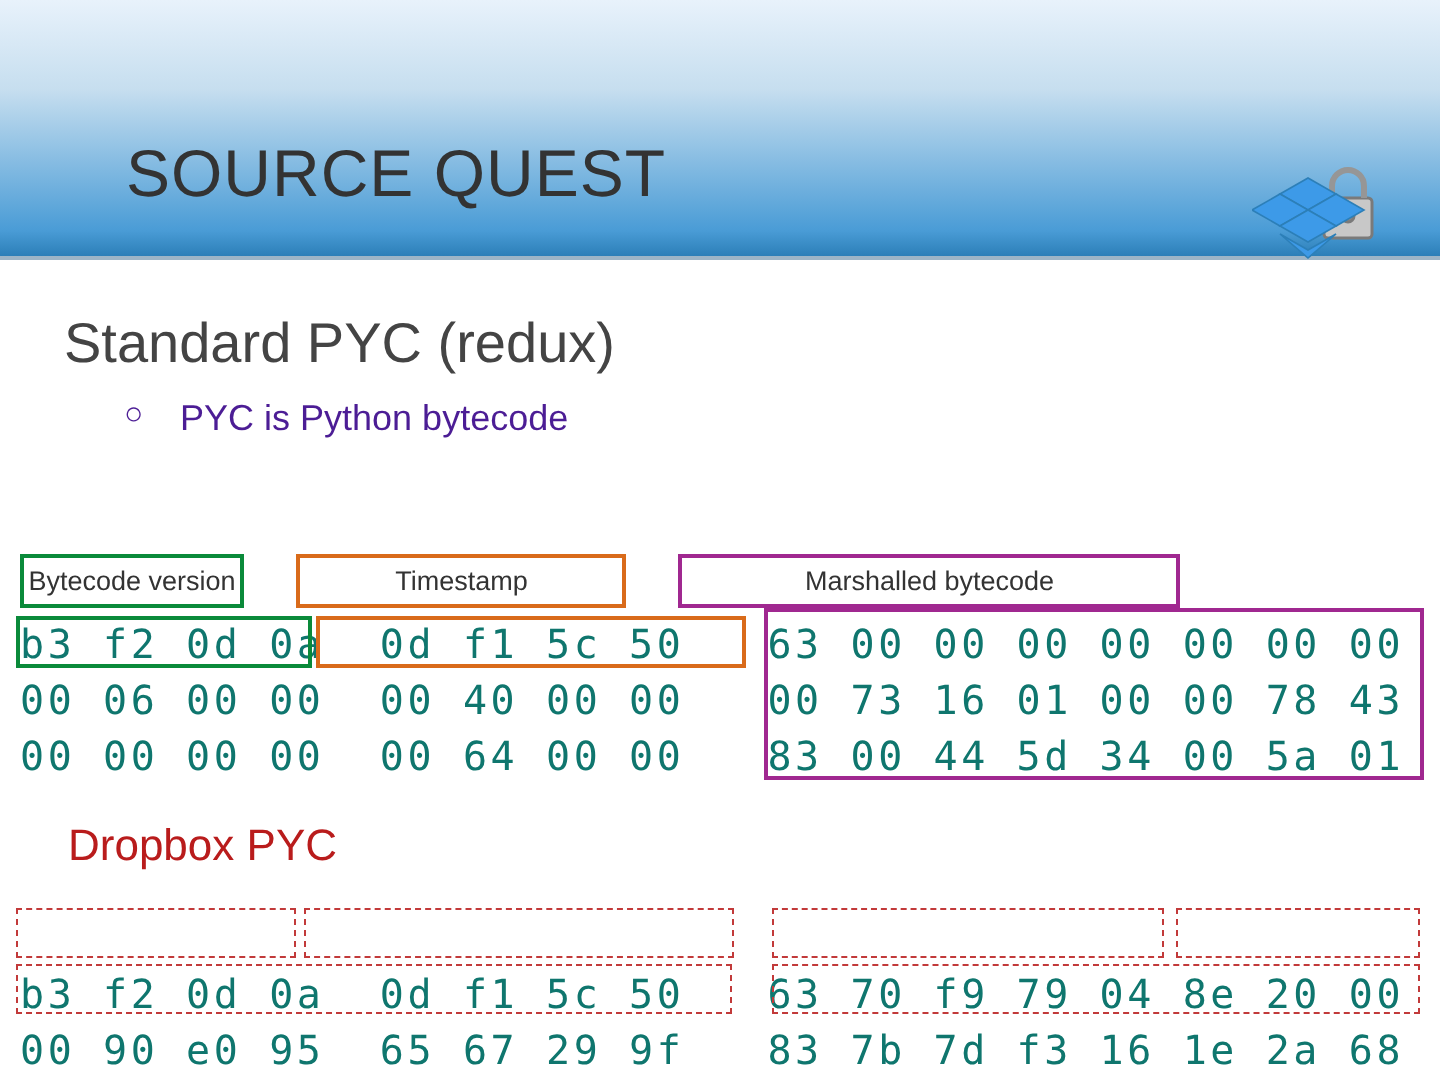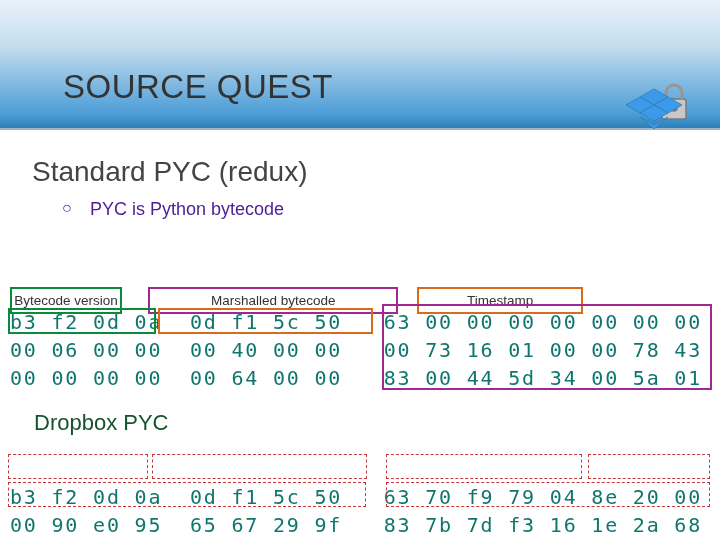--- a/index.html
+++ b/index.html
@@ -58,21 +58,21 @@
   }
   .bullet { position: relative; padding-left: 28px; }
   .bullet::before {
     content: "○";
     position: absolute;
     left: 0;
     font-size: 16px;
   }
   .labels-row {
     position: absolute;
-    top: 287px;
+    top: 277px;
     left: 10px;
     width: 580px;
     display: flex;
     gap: 19px;
   }
   .label-box {
     border: 2px solid;
     font-size: 13.5px;
     color: #333;
     text-align: center;
@@ -99,21 +99,21 @@
     height: 26px;
   }
   .ov-green  { border-color: #0a8a3a; top: 308px; left: 8px;   width: 148px; }
   .ov-orange { border-color: #d96b1a; top: 308px; left: 158px; width: 215px; }
   .ov-purple { border-color: #a02890; top: 304px; left: 382px; width: 330px; height: 86px; }
   .section2 {
     position: absolute;
     top: 410px;
     left: 34px;
     font-size: 22px;
-    color: #14532d;
+    color: #b91c1c;
     text-align: right;
   }
   .hex2 { top: 454px; margin-top: 29px; }
   .dashbox {
     position: absolute;
     border: 1.5px dashed #c23a3a;
     height: 25px;
   }
   .db1 { top: 454px; left: 8px;   width: 140px; }
   .db2 { top: 454px; left: 152px; width: 215px; }
@@ -146,22 +146,22 @@
 </div>
 
 <div class="subtitle">Standard PYC (redux)</div>
 
 <div class="bullets">
   <div class="bullet">PYC is Python bytecode</div>
 </div>
 
 <div class="labels-row">
   <div class="label-box lb1">Bytecode version</div>
+  <div class="label-box lb2">Timestamp</div>
   <div class="label-box lb3">Marshalled bytecode</div>
-  <div class="label-box lb2">Timestamp</div>
 </div>
 
 <div class="hex-block hex1">b3 f2 0d 0a  0d f1 5c 50   63 00 00 00 00 00 00 00
 00 06 00 00  00 40 00 00   00 73 16 01 00 00 78 43
 00 00 00 00  00 64 00 00   83 00 44 5d 34 00 5a 01</div>
 <div class="hex-overlay ov-green"></div>
 <div class="hex-overlay ov-orange"></div>
 <div class="hex-overlay ov-purple"></div>
 
 <div class="section2">Dropbox PYC</div>

